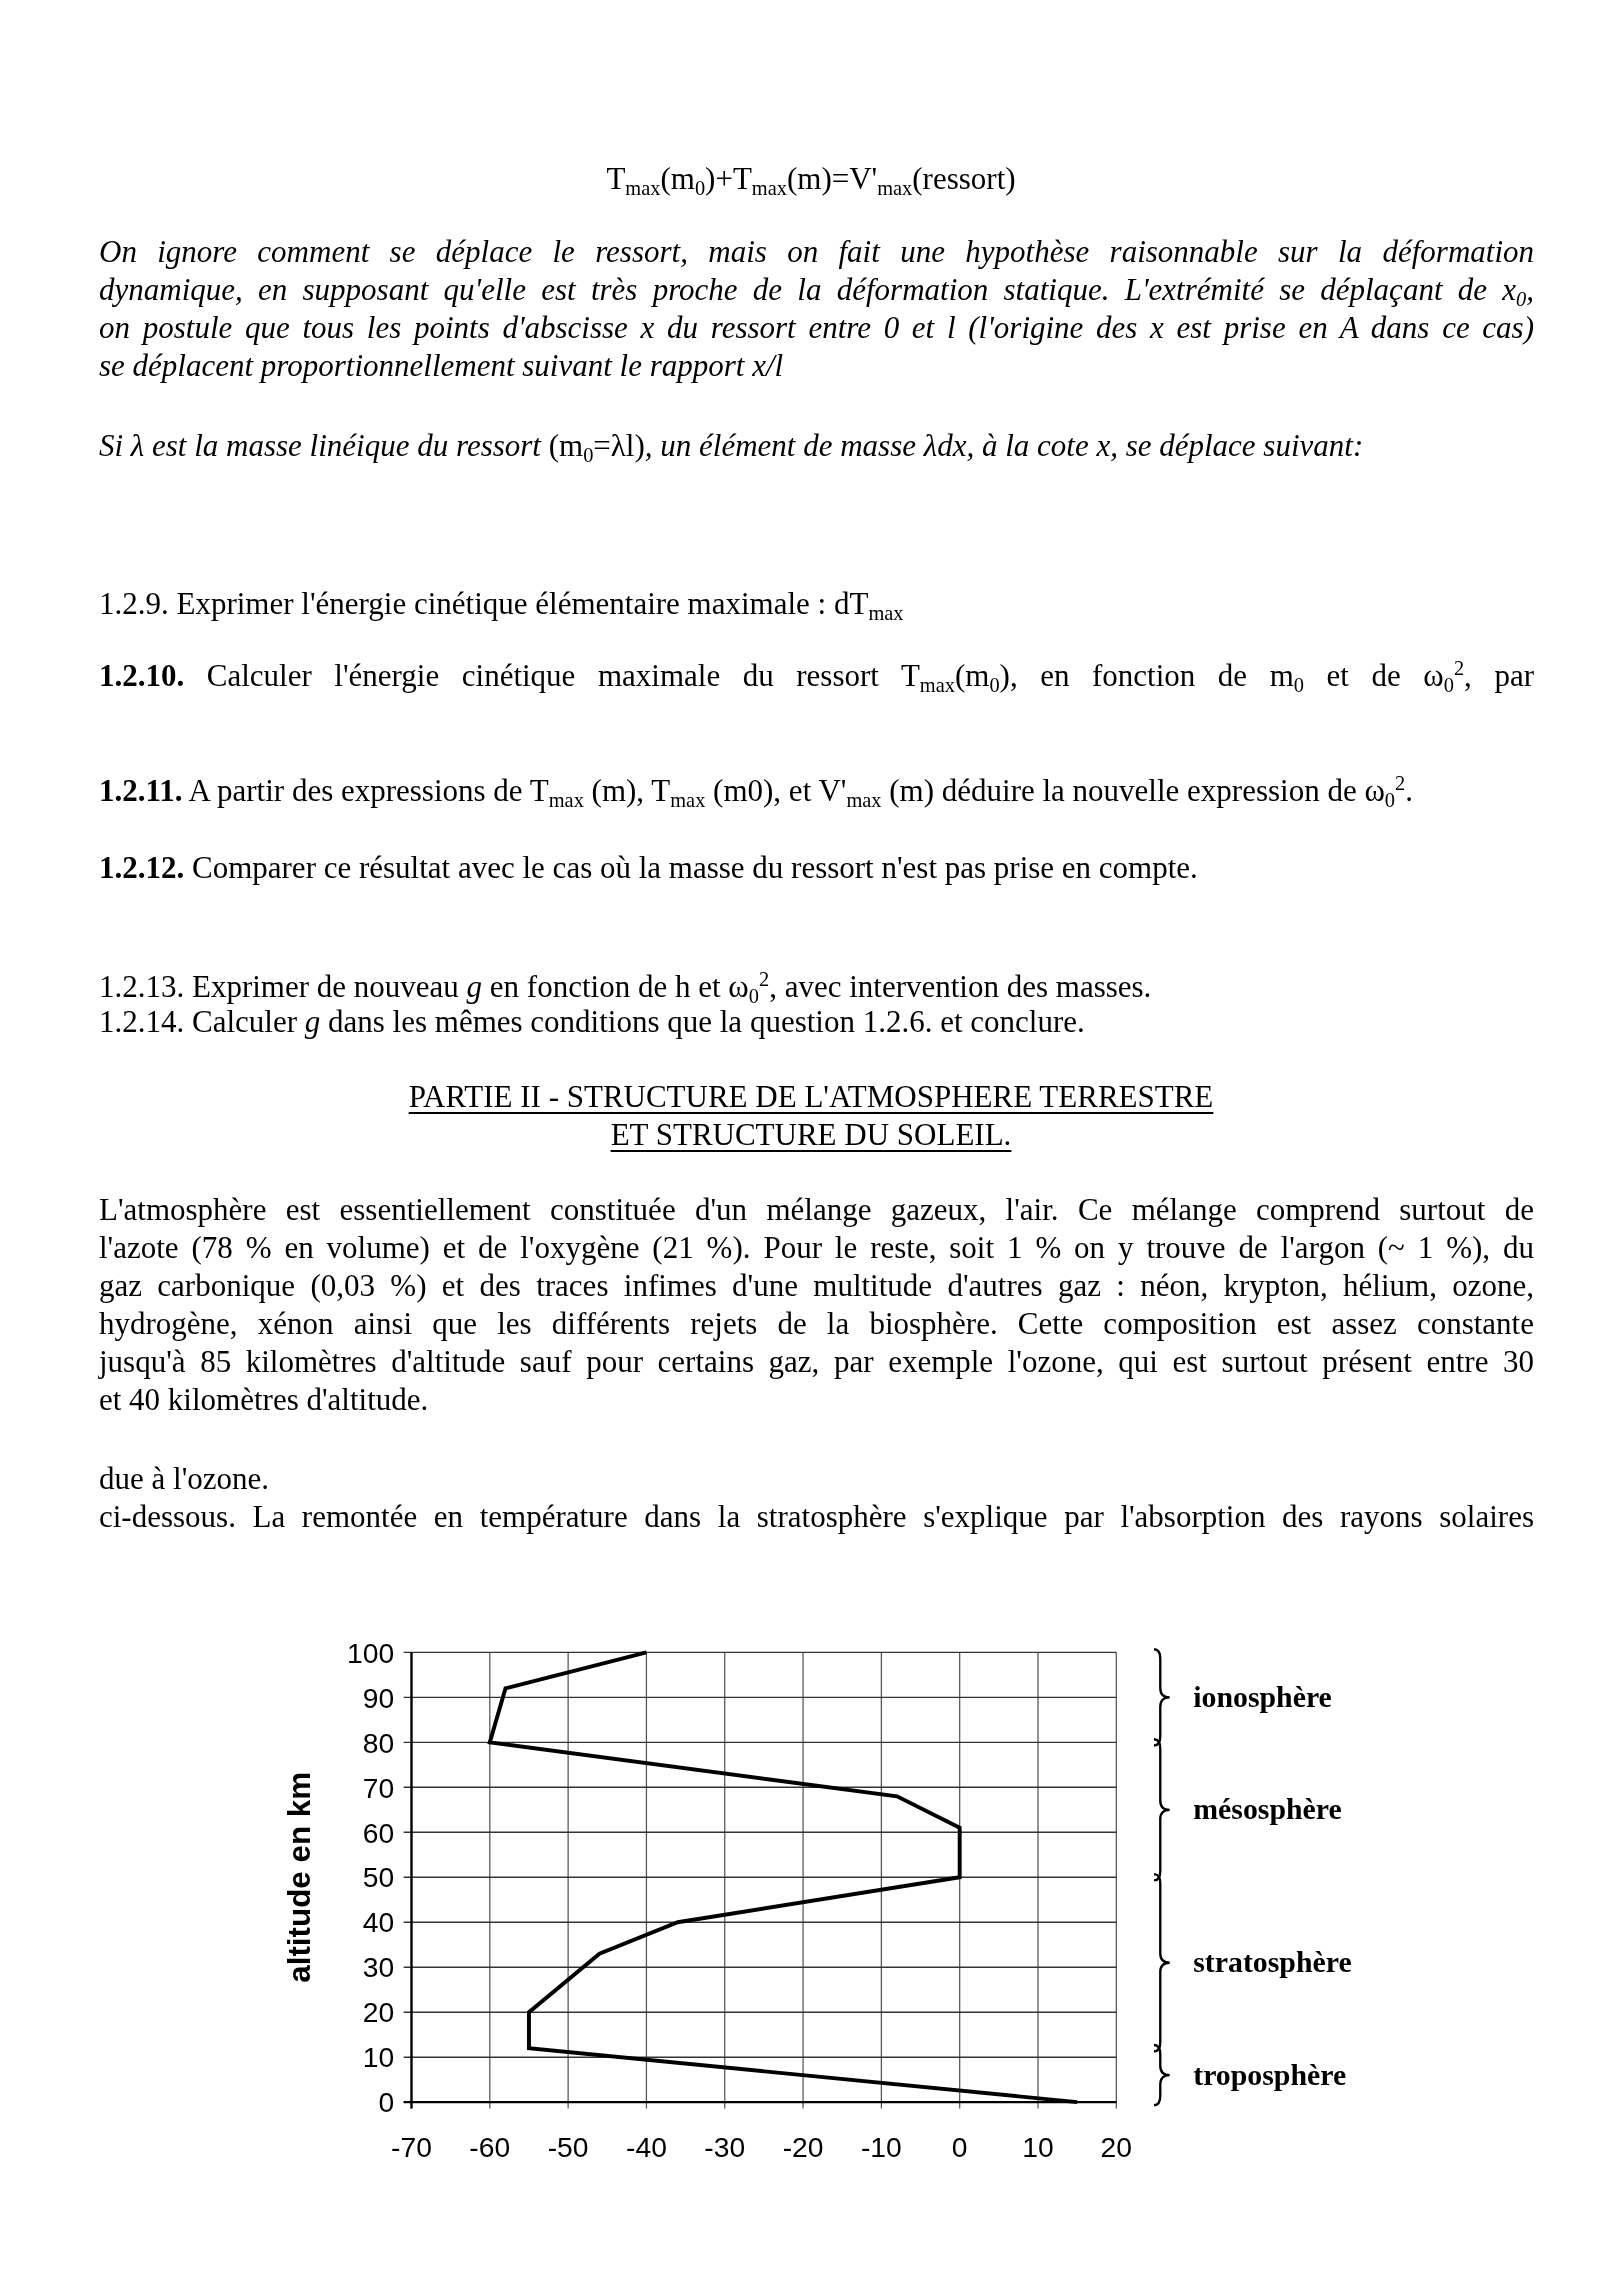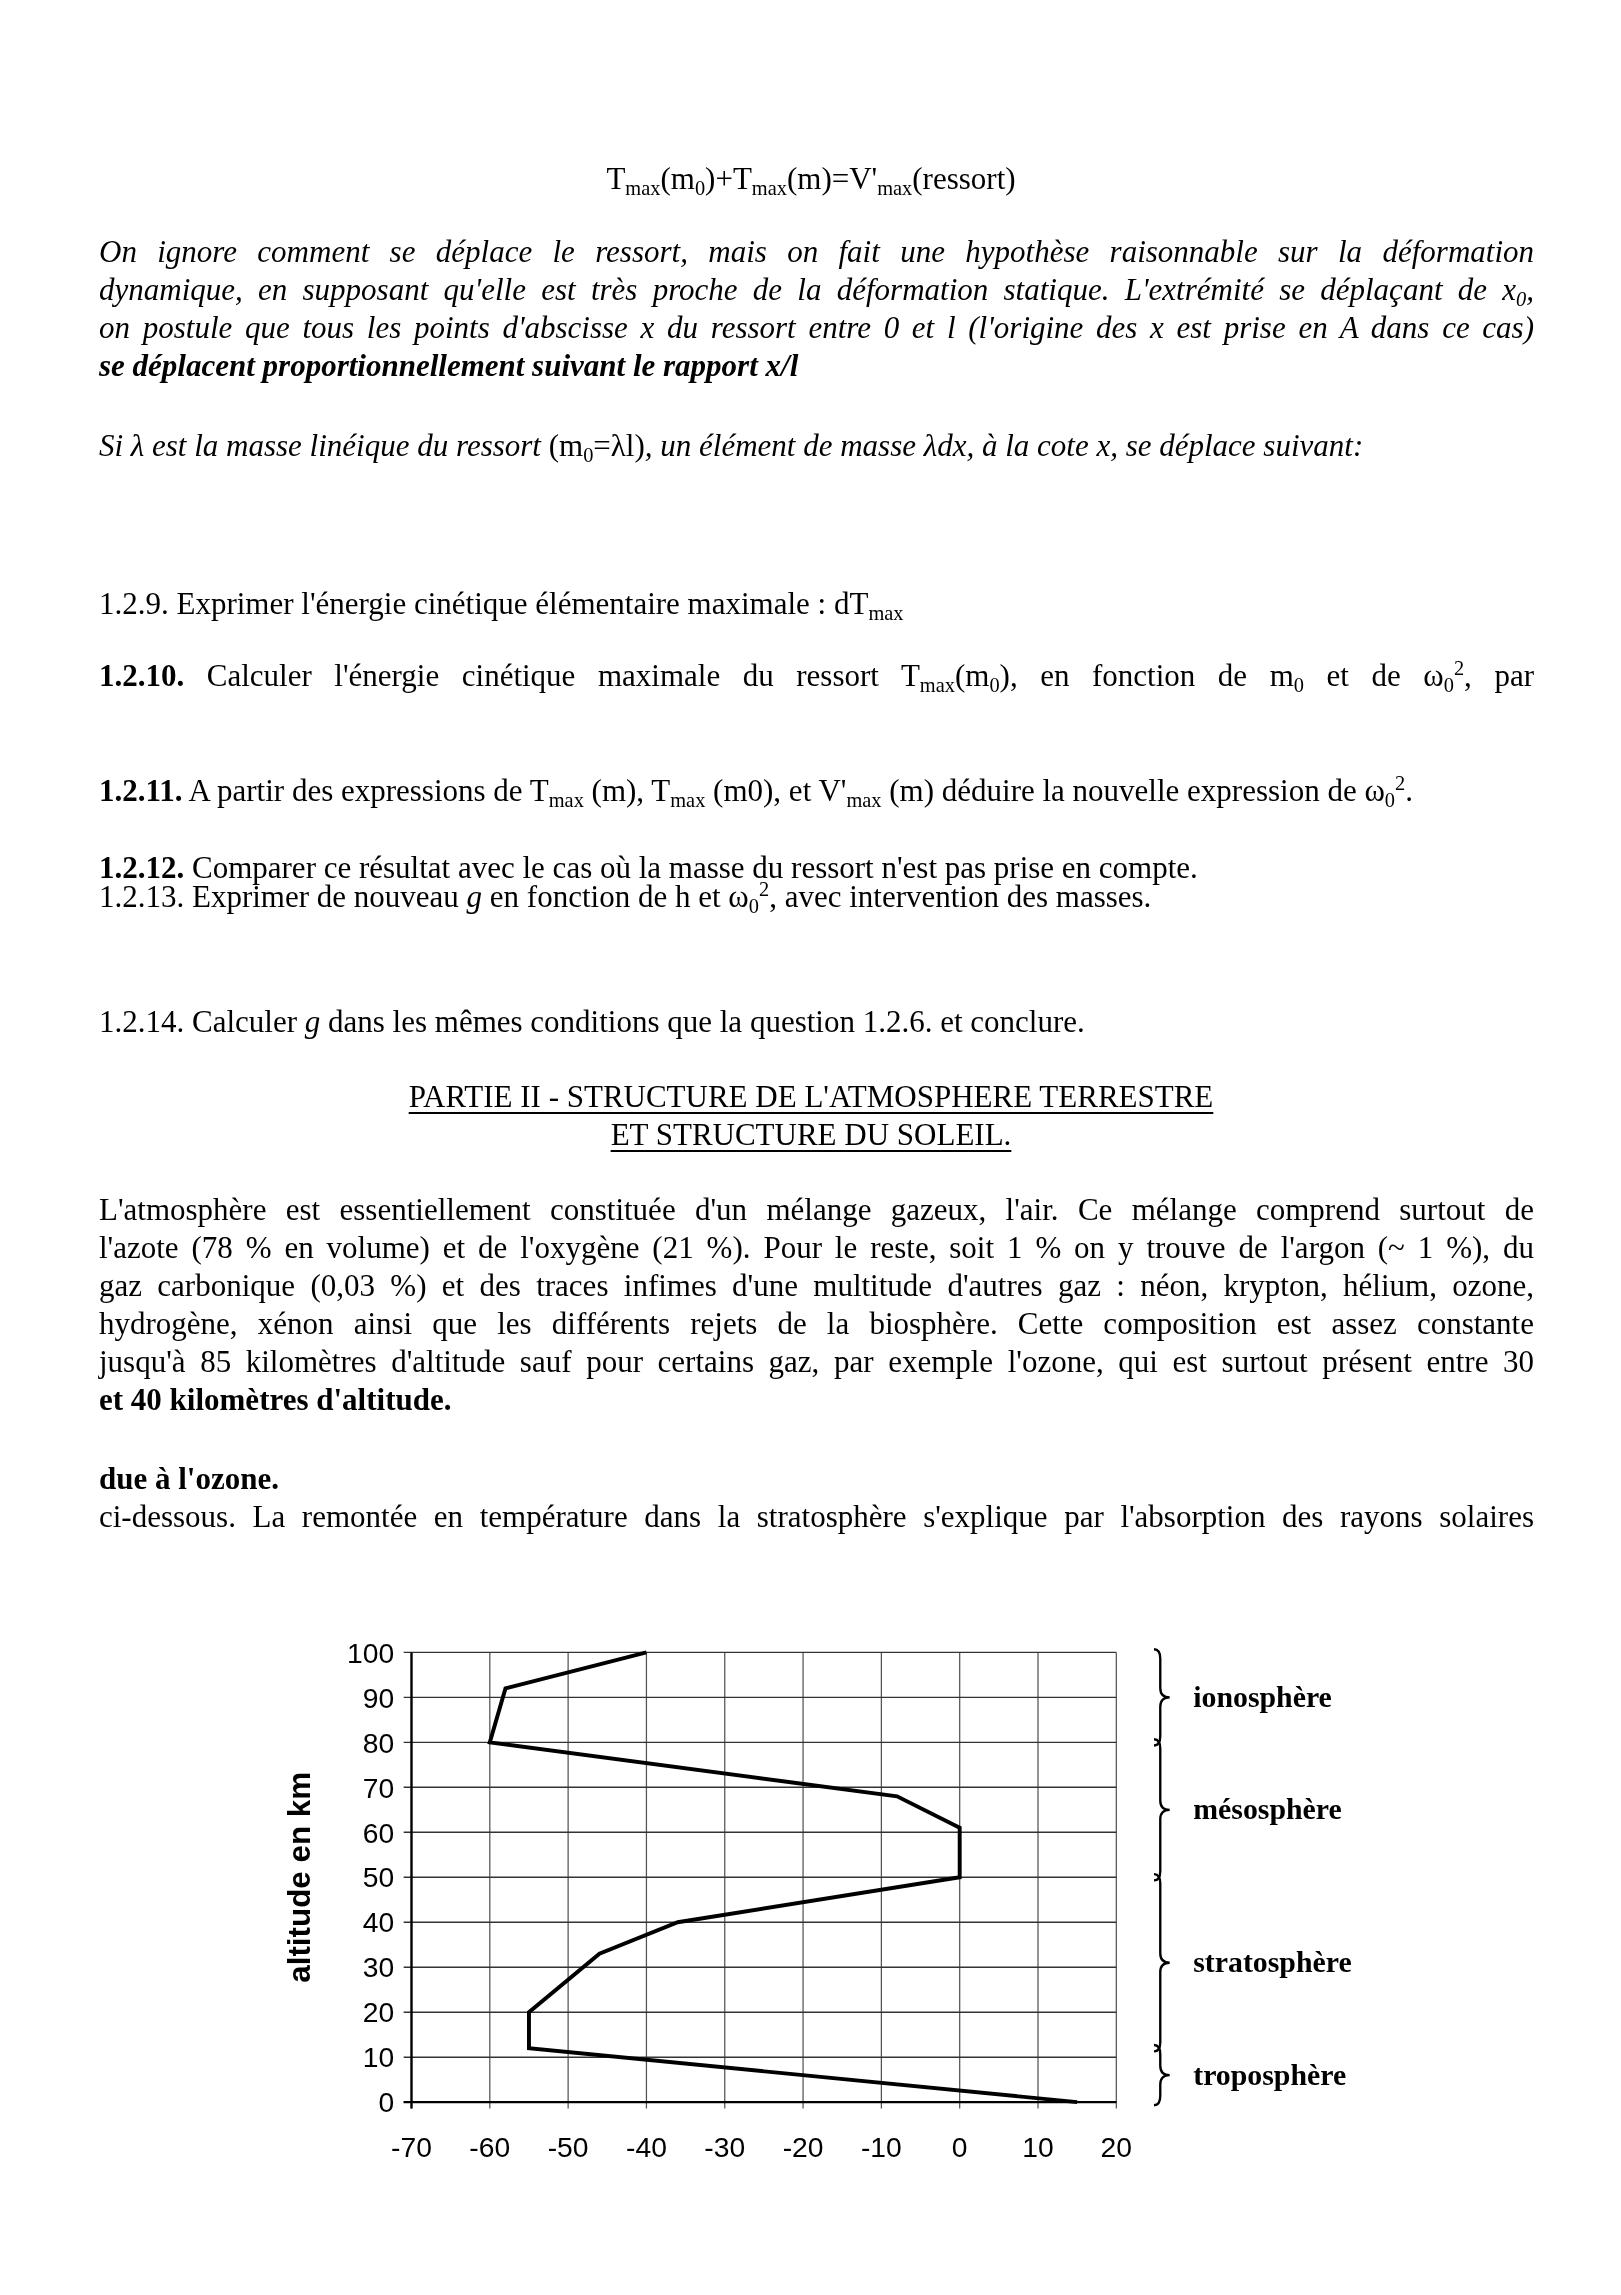--- a/index.html
+++ b/index.html
@@ -9,21 +9,21 @@
   .line { position: absolute; font-size: 31px; line-height: 38px; white-space: nowrap; }
   .center { left: 0; width: 1622px; text-align: center; }
   .left { left: 99px; }
   .it { font-style: italic; }
   .b { font-weight: bold; }
   sub { font-size: 20.4px; vertical-align: -6.3px; line-height: 0; }
   sup { font-size: 20.4px; vertical-align: 11px; line-height: 0; }
   .title { text-decoration: underline; text-decoration-thickness: 2.4px; text-underline-offset: 4.7px; }
   .para { position: absolute; left: 99px; width: 1435px; font-size: 31px; line-height: 38px; text-align: justify; }
   .para .l { display: block; text-align: justify; text-align-last: justify; }
-  .para .l.last { text-align-last: left; font-weight: bold; }
+  .para .l.last { text-align-last: left; }
   #chart { position: absolute; left: 0; top: 0; }
   .tick { font-family: "Liberation Sans", "DejaVu Sans", sans-serif; font-size: 36px; }
   .ylab { font-family: "Liberation Sans", "DejaVu Sans", sans-serif; font-size: 40px; font-weight: bold; }
   .region { font-family: "Liberation Serif", "DejaVu Serif", serif; font-size: 38px; font-weight: bold; }
 </style>
 </head>
 <body>
 
 <div class="page">
 
@@ -42,21 +42,21 @@
   <div class="line left" style="top:573px;"><span>1.2.9.</span><span> Exprimer l'énergie cinétique élémentaire maximale : dT</span><sub>max</sub></div>
 
   <div class="para" style="top:645px;">
     <span class="l"><span class="b">1.2.10.</span><span> Calculer l'énergie cinétique maximale du ressort T</span><sub>max</sub><span>(m</span><sub>0</sub><span>), en fonction de m</span><sub>0</sub><span> et de  ω</span><sub>0</sub><sup>2</sup><span>, par</span></span>
   </div>
 
   <div class="line left" style="top:760px;"><span class="b">1.2.11.</span><span> A partir des expressions de T</span><sub>max</sub><span> (m), T</span><sub>max</sub><span> (m0), et V'</span><sub>max</sub><span> (m) déduire la nouvelle expression de ω</span><sub>0</sub><sup>2</sup><span>.</span></div>
 
   <div class="line left" style="top:837px;"><span class="b">1.2.12.</span><span> Comparer ce résultat avec le cas où la masse du ressort n'est pas prise en compte.</span></div>
 
-  <div class="line left" style="top:866px;"><span>1.2.13.</span><span> Exprimer de nouveau </span><span class="it">g</span><span> en fonction de h et ω</span><sub>0</sub><sup>2</sup><span>, avec intervention des masses.</span></div>
+  <div class="line left" style="top:956px;"><span>1.2.13.</span><span> Exprimer de nouveau </span><span class="it">g</span><span> en fonction de h et ω</span><sub>0</sub><sup>2</sup><span>, avec intervention des masses.</span></div>
 
   <div class="line left" style="top:991px;"><span>1.2.14.</span><span> Calculer </span><span class="it">g</span><span> dans les mêmes conditions que la question 1.2.6. et conclure.</span></div>
 
   <div class="line center title" style="top:1066px;">PARTIE II - STRUCTURE DE L'ATMOSPHERE TERRESTRE</div>
   <div class="line center title" style="top:1104px;">ET STRUCTURE DU SOLEIL.</div>
 
   <div class="para" style="top:1179px;">
     <span class="l">L'atmosphère est essentiellement constituée d'un mélange gazeux, l'air. Ce mélange comprend surtout de</span>
     <span class="l">l'azote (78 % en volume) et de l'oxygène (21 %). Pour le reste, soit 1 % on y trouve de l'argon (~ 1 %), du</span>
     <span class="l">gaz carbonique (0,03 %) et des traces infimes d'une multitude d'autres gaz : néon, krypton, hélium, ozone,</span>

